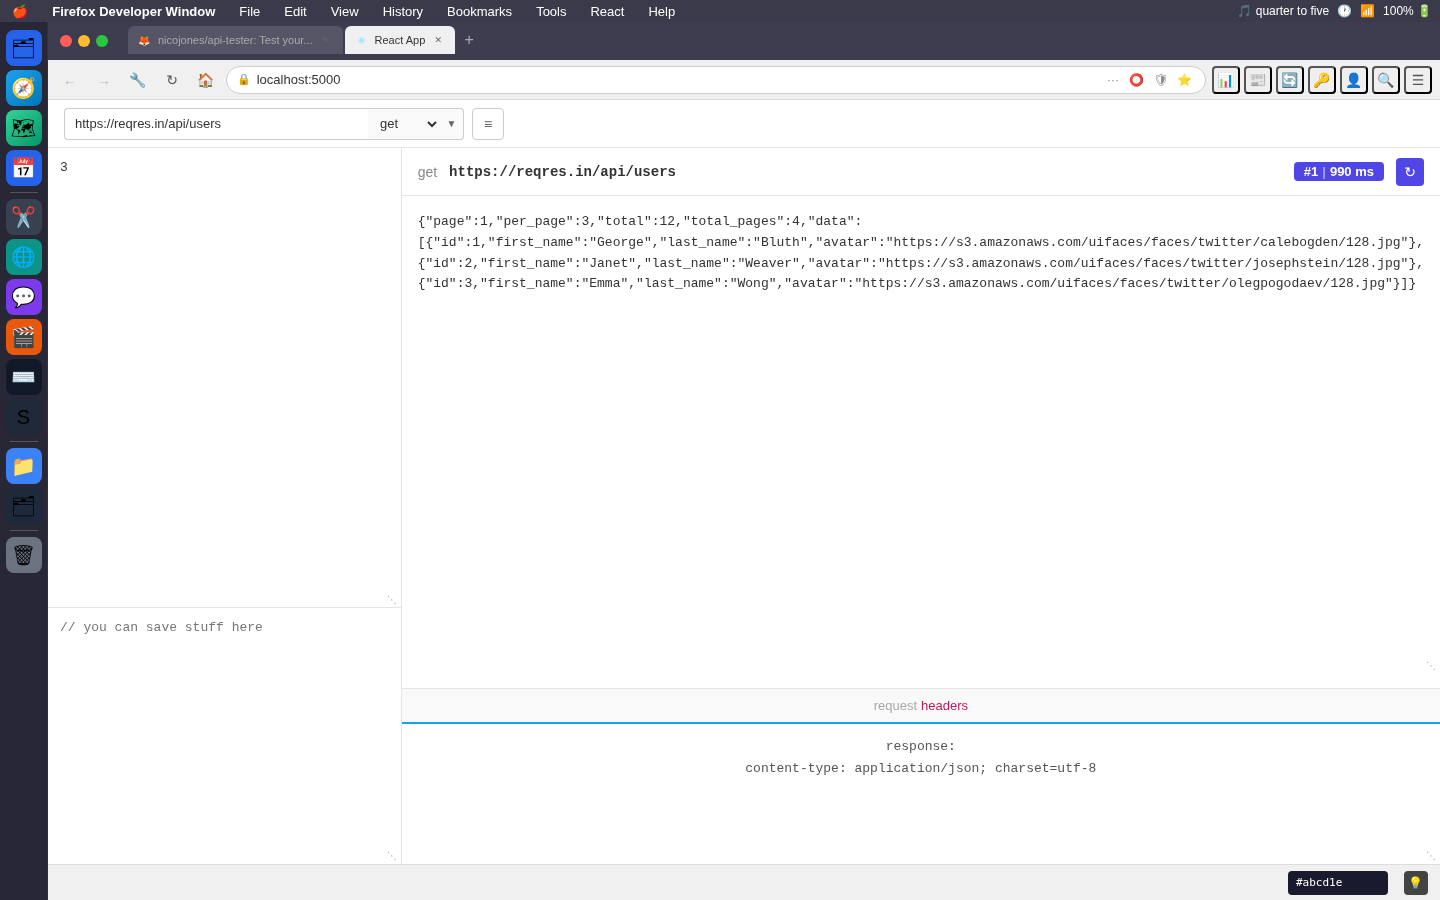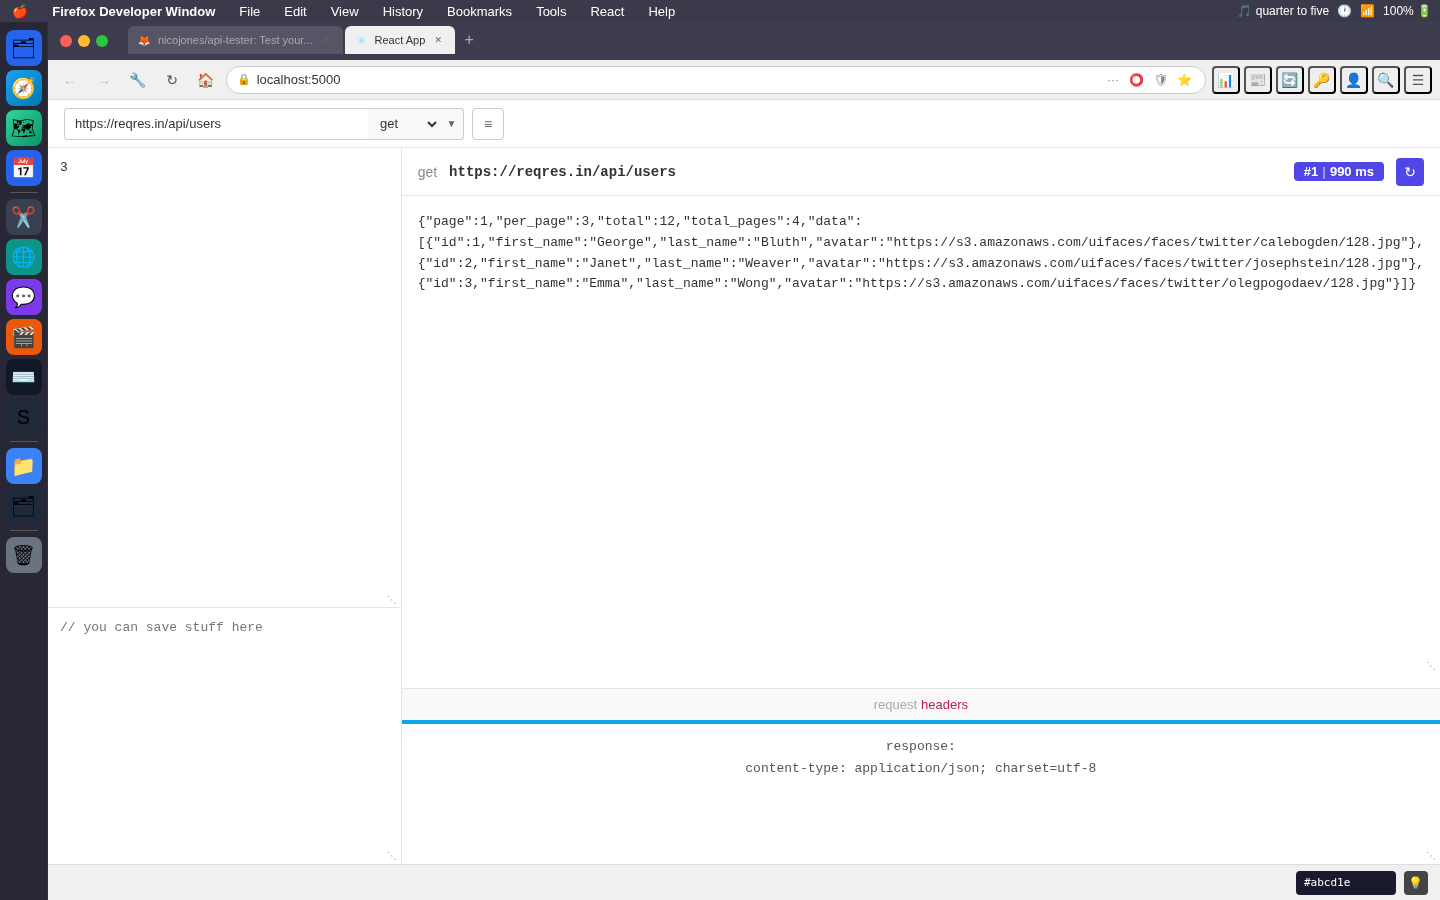--- a/index.html
+++ b/index.html
@@ -496,21 +496,21 @@
     }
 
     
     .headers-bar {
       height: 36px;
       display: flex;
       align-items: center;
       justify-content: center;
       background: #f9f9f9;
       border-top: 1px solid #e5e5e5;
-      border-bottom: 4px solid #0ea5e9;
+      border-bottom: 2px solid #0ea5e9;
       font-size: 13px;
       margin-top: 14px;
     }
     .headers-label-request {
       color: #aaa;
       font-weight: 400;
     }
     .headers-label-headers {
       color: #be185d;
       font-weight: 500;
@@ -548,21 +548,21 @@
 
     
     .bottom-bar {
       height: 36px;
       background: #f0f0f0;
       border-top: 1px solid #ddd;
       display: flex;
       align-items: center;
       justify-content: flex-end;
       padding: 0 12px;
-      gap: 8px;
+      gap: 16px;
     }
     .color-picker-preview {
       width: 100px;
       height: 24px;
       background: #1a1a2e;
       border-radius: 4px;
       display: flex;
       align-items: center;
       padding: 0 8px;
     }

